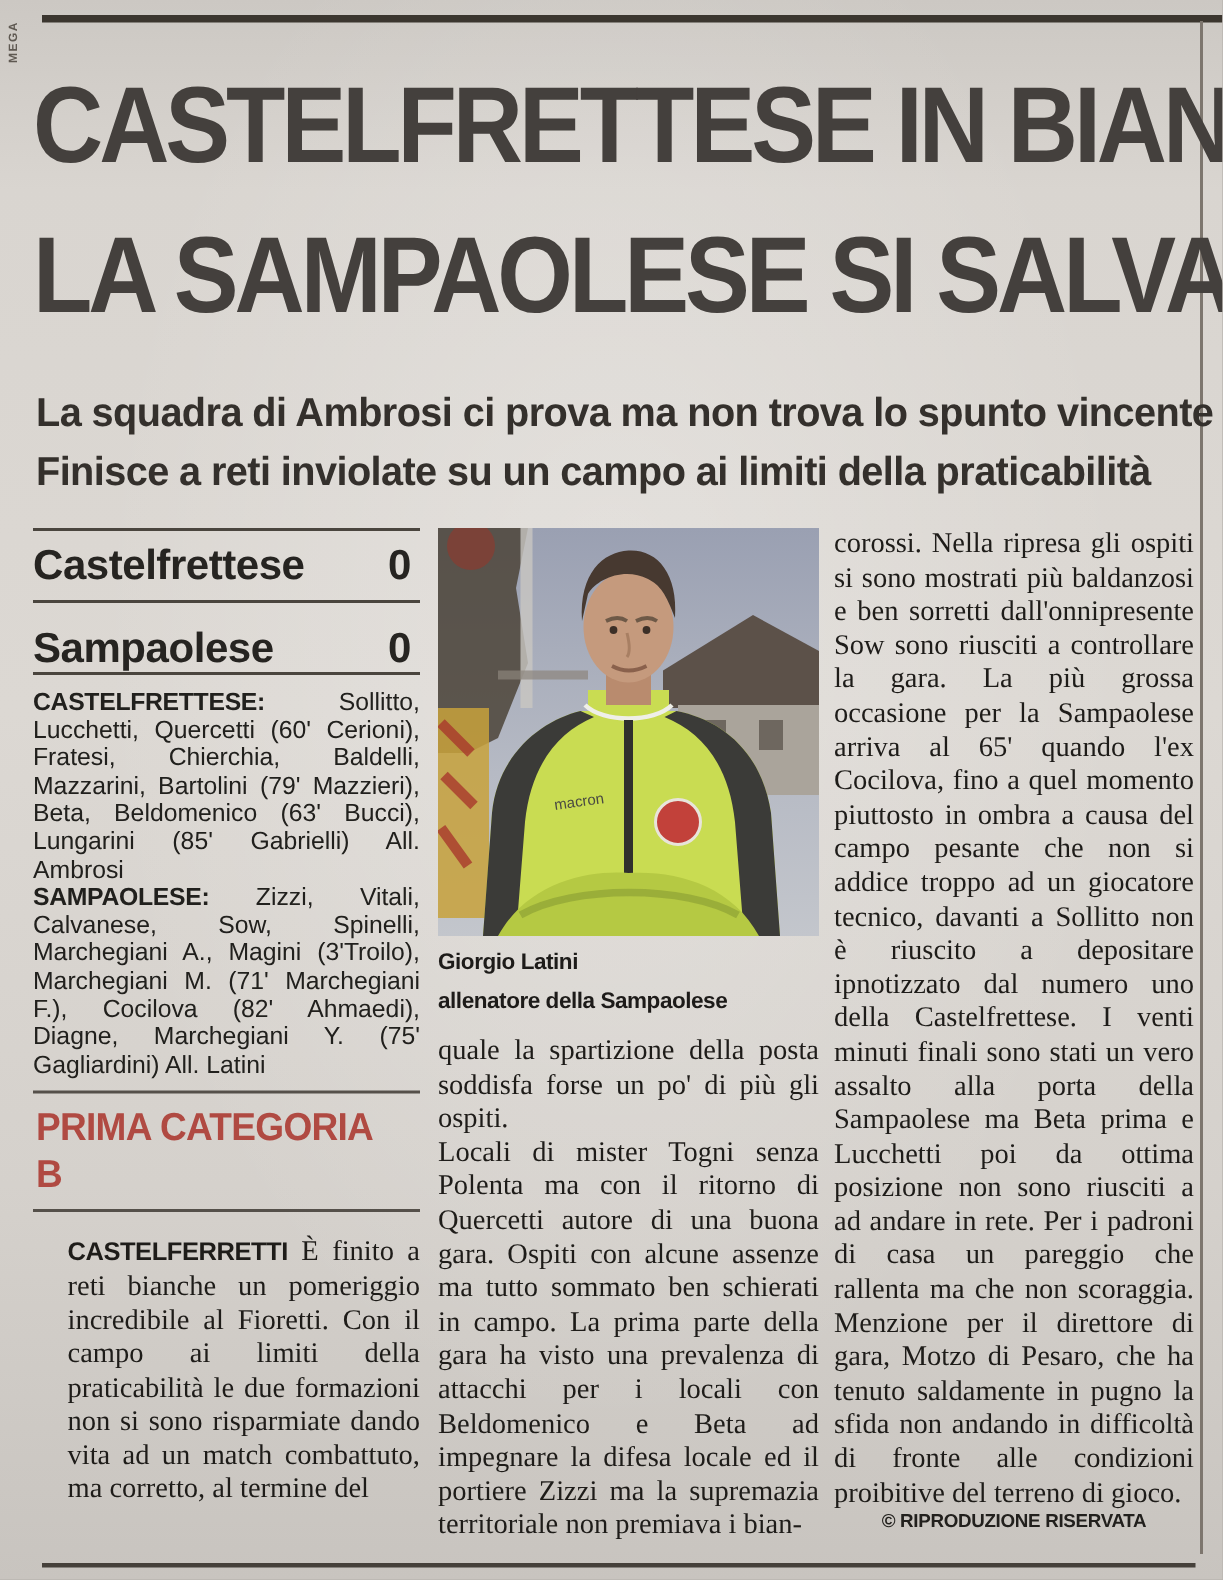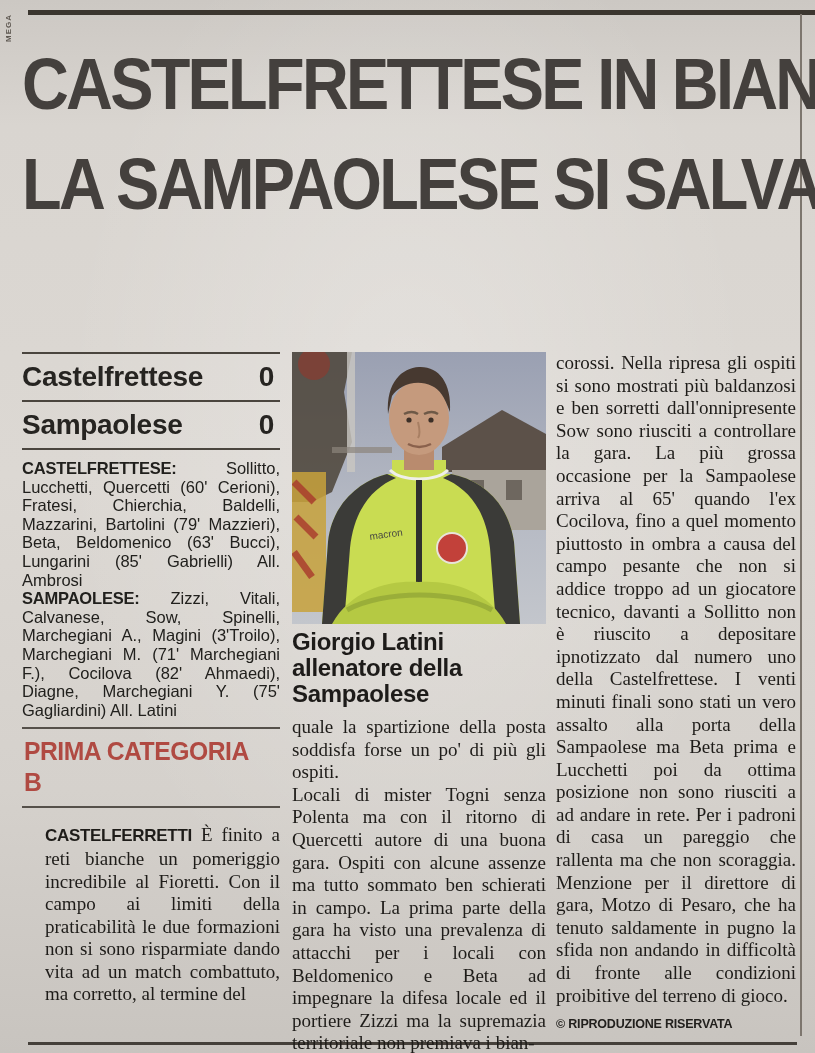--- a/index.html
+++ b/index.html
@@ -26,59 +26,63 @@
     font-size:27px;line-height:39px;letter-spacing:-.4px;}
   .subhead .sh{display:inline-block;transform:scaleX(.98);transform-origin:left;white-space:nowrap;}
   
   .col{position:absolute;top:352px;}
   #col1{left:22px;width:258px;}
   #col2{left:292px;width:254px;}
   #col3{left:556px;width:240px;}
   
   .score-table{width:100%;border-top:2px solid #4a453e;border-bottom:2px solid #4a453e;}
   .score-row{display:flex;justify-content:space-between;align-items:center;height:46px;}
-  .score-row + .score-row{border-top:2px solid #4a453e;}
+  .score-row + .score-row{border-top:2px solid #4a453e;align-items:flex-end;}
   .score-team,.score-val{font-size:28px;font-weight:bold;color:#262421;letter-spacing:-.3px;}
   .score-val{padding-right:6px;}
   
   .lineups{margin-top:9px;font-size:16.5px;line-height:18.6px;color:#21201d;text-align:justify;}
   .lineups p{margin:0;}
   .lineups b{letter-spacing:-.2px;}
   
   .sect-rule{height:2px;background:#55504a;margin-top:8px;}
   .sect-label{margin:7px 0 6px 2px;font-size:26px;font-weight:bold;letter-spacing:-.5px;
     transform:scaleX(.95);transform-origin:left;}
   
   .body-txt{font-family:"Liberation Serif",serif;font-size:19px;line-height:22.6px;
     color:#1e1c19;text-align:justify;}
   .body-txt p{margin:0;}
   .lead{font-family:"Liberation Sans",sans-serif;font-weight:bold;font-size:17px;letter-spacing:-.3px;}
   #col1 .body-txt{margin-top:16px;margin-left:23px;}
   
   .photo{width:254px;height:272px;display:block;}
-  .caption{margin-top:5px;font-size:24px;font-weight:bold;line-height:26px;color:#1d1b19;letter-spacing:-.3px;}
+  .caption{margin-top:5px;font-size:15px;font-weight:bold;line-height:26px;color:#1d1b19;letter-spacing:-.3px;}
   #col2 .body-txt{margin-top:9px;}
   
-  .copyright{margin-top:10px;text-align:left;font-size:12.5px;font-weight:bold;color:#22201d;letter-spacing:-.2px;}
+  .copyright{text-align:center;font-size:12.5px;font-weight:bold;color:#22201d;letter-spacing:-.2px;}
 </style>
 </head>
 <body>
 
 <div id="sheet">
 
   <div class="abs top-rule"></div>
   <div class="abs edge-label">MEGA</div>
   <div class="abs right-rule"></div>
   <div class="abs bottom-rule"></div>
 
   <div class="abs headline">
     <span class="hl">CASTELFRETTESE IN BIANCO</span><br>
     <span class="hl">LA SAMPAOLESE SI SALVA</span>
   </div>
 
+  <div class="abs subhead">
+    <span class="sh">La squadra di Ambrosi ci prova ma non trova lo spunto vincente</span><br>
+    <span class="sh">Finisce a reti inviolate su un campo ai limiti della praticabilità</span>
+  </div>
 
   <div id="col1" class="col">
 
     <div class="score-table">
       <div class="score-row">
         <span class="score-team">Castelfrettese</span>
         <span class="score-val">0</span>
       </div>
       <div class="score-row">
         <span class="score-team">Sampaolese</span>

